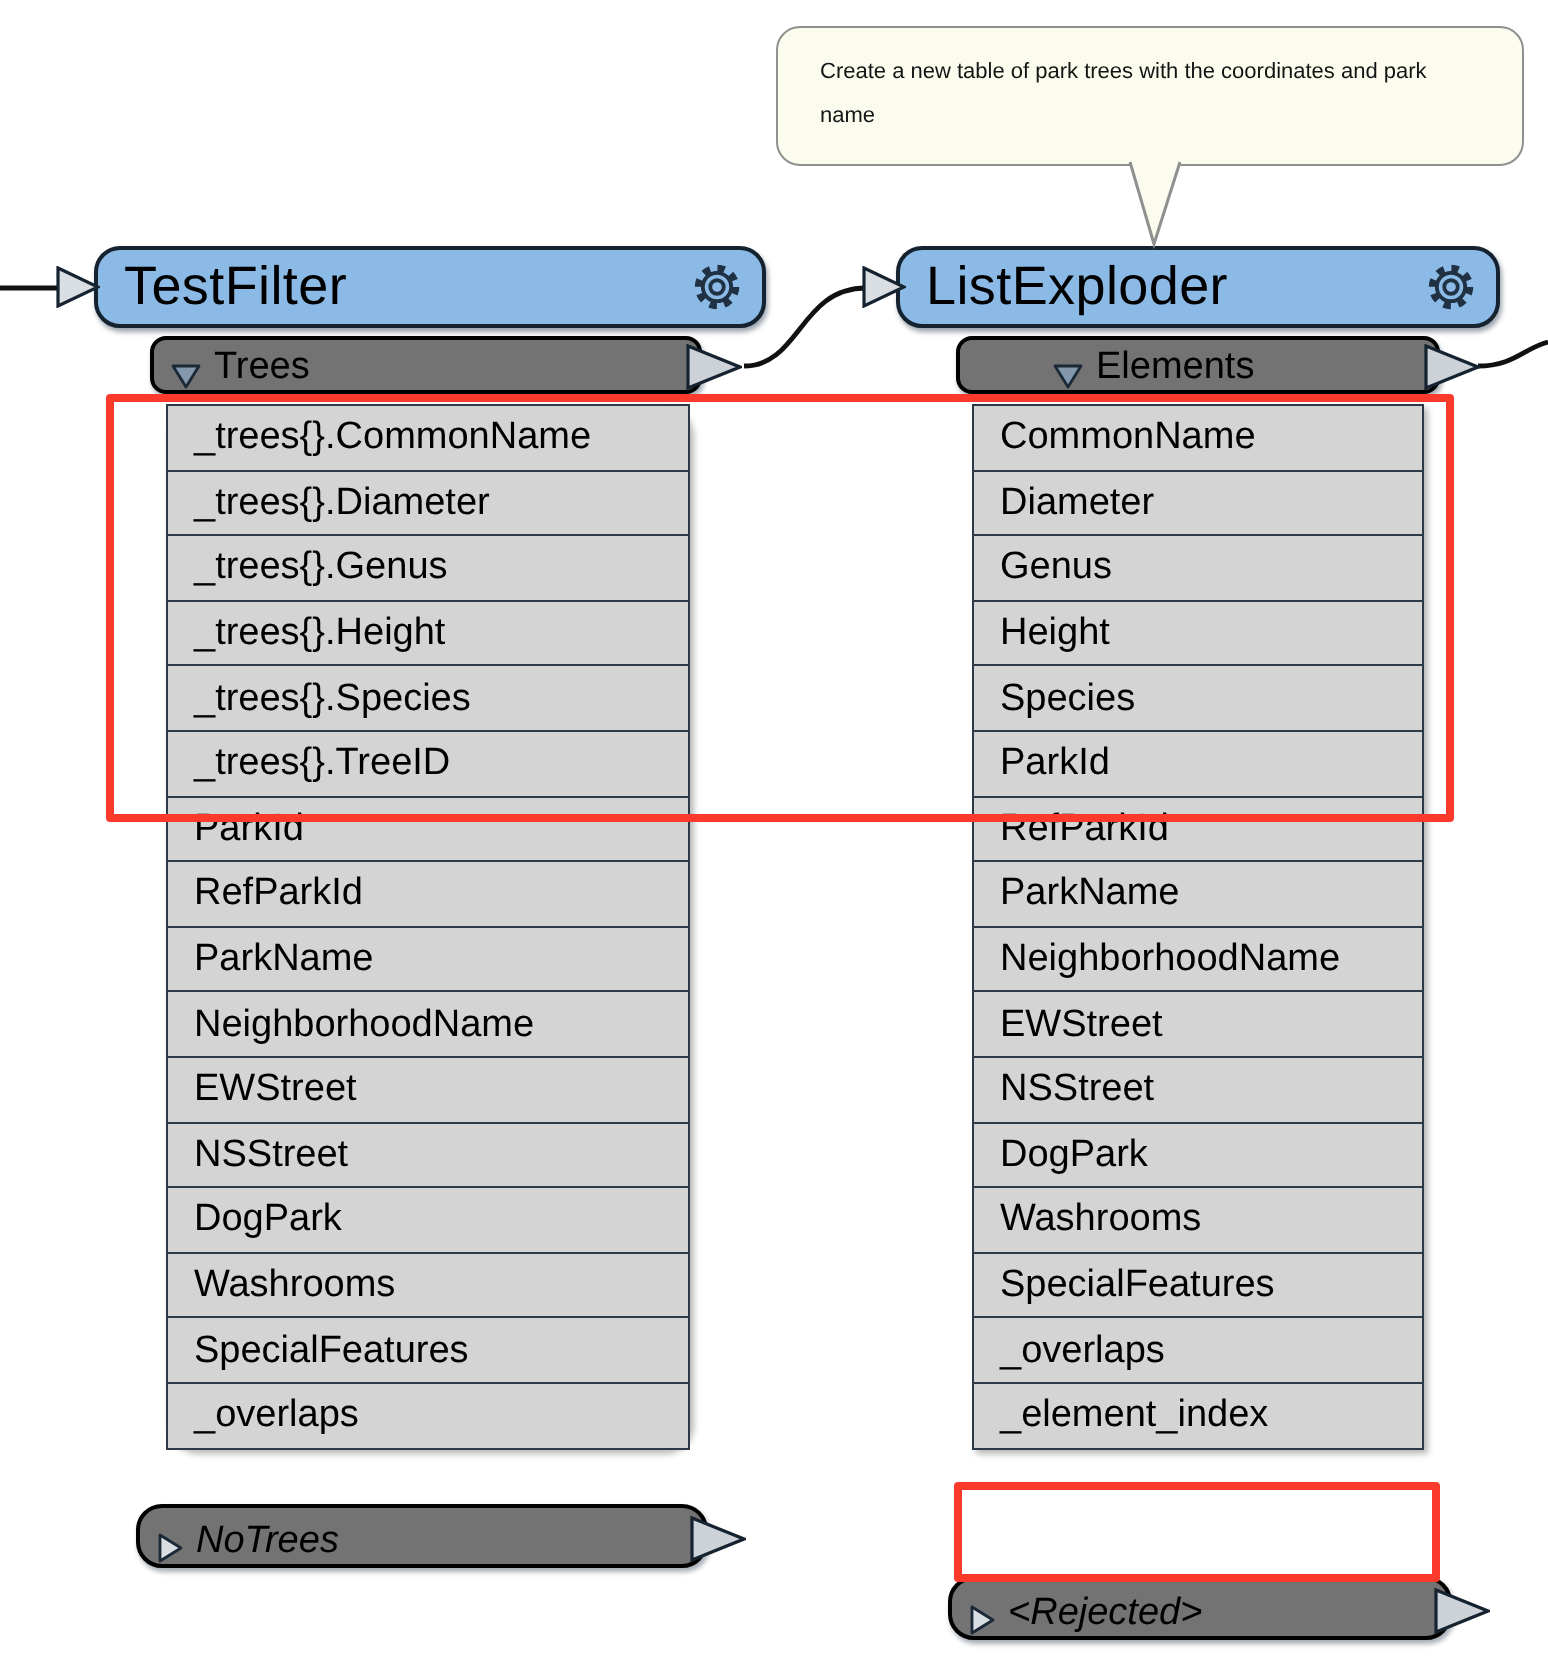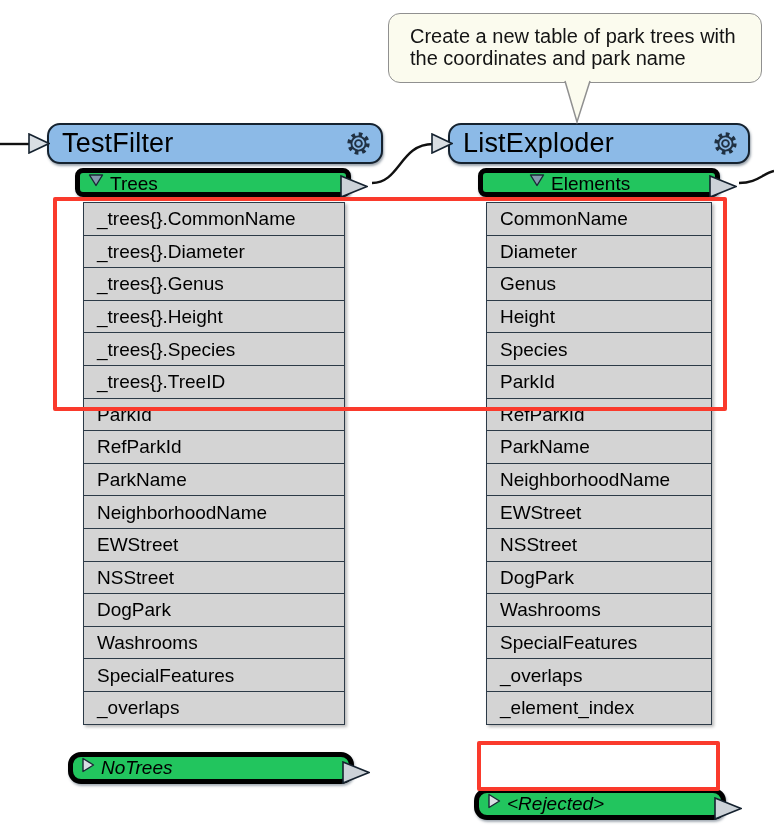--- a/index.html
+++ b/index.html
@@ -18,22 +18,22 @@
     background:#8cbae7;border:2.2px solid #15222f;border-radius:13px;
     display:flex;align-items:center;z-index:3;
     box-shadow:1px 2px 2.5px rgba(30,50,70,.45);
   }
   .hdr .title{font-size:27px;padding-left:13px;flex:1;letter-spacing:.2px;}
   .hdr .gear{margin-right:9px;display:block;}
 
   
   .pill{
     position:absolute;box-sizing:border-box;
-    background:#22c55e;border:5px solid #000000;
-    display:flex;align-items:flex-start;z-index:3;
+    background:#737373;border:2px solid #000000;
+    display:flex;align-items:flex-end;z-index:3;
     box-shadow:1px 2px 2.5px rgba(30,50,70,.4);
   }
   .pill.top{height:29px;border-radius:8px;}
   .pill.bottom{height:32px;border-radius:13px;font-style:italic;}
   .pill .tri{margin-left:8px;flex:none;display:block;}
   .pill .plabel{font-size:19px;margin-left:6px;white-space:nowrap;}
   .out-arrow{position:absolute;display:block;z-index:4;}
 
   
   .attrs{
@@ -49,21 +49,21 @@
   .attr-row:first-child{margin-top:0;}
 
   
   .in-arrow{position:absolute;z-index:4;display:block;}
 
   
   .bubble{
     position:absolute;left:388px;top:13px;width:374px;height:70px;
     box-sizing:border-box;background:#fbfbee;border:1.5px solid #909090;
     border-radius:12px;z-index:5;padding:11px 20px 0 21px;
-    font-size:20px;line-height:22px;color:#141414;
+    font-size:11px;line-height:22px;color:#141414;
   }
 
   
   .hl{
     position:absolute;box-sizing:border-box;border:4px solid #fa3a2c;
     border-radius:2px;z-index:20;pointer-events:none;background:transparent;
   }
   .hl.big{left:53px;top:197px;width:674px;height:214px;}
   .hl.small{left:477px;top:741px;width:243px;height:50px;}
 </style>
@@ -100,21 +100,21 @@
   <div class="pill top" style="left:75px;top:168px;width:276px;">
     <svg class="tri" width="16" height="14" viewBox="0 0 16 14">
       <polygon points="1.5,2 14.5,2 8,12.5" fill="#8398ad" stroke="#1b2836" stroke-width="1.4" stroke-linejoin="round"></polygon>
     </svg>
     <span class="plabel">Trees</span>
     <svg class="out-arrow" style="right:-22px;top:2px;" width="28" height="23" viewBox="0 0 28 23">
       <polygon points="1,1 27,11.5 1,22" fill="#ccd2d8" stroke="#15222f" stroke-width="1.6"></polygon>
     </svg>
   </div>
 
-  <div class="attrs" style="left:83px;top:202px;width:262px;">
+  <div class="attrs" style="left:83px;top:202px;width:262px;border-radius:14px;">
       <div class="attr-row">_trees{}.CommonName</div>
       <div class="attr-row">_trees{}.Diameter</div>
       <div class="attr-row">_trees{}.Genus</div>
       <div class="attr-row">_trees{}.Height</div>
       <div class="attr-row">_trees{}.Species</div>
       <div class="attr-row">_trees{}.TreeID</div>
       <div class="attr-row">ParkId</div>
       <div class="attr-row">RefParkId</div>
       <div class="attr-row">ParkName</div>
       <div class="attr-row">NeighborhoodName</div>

